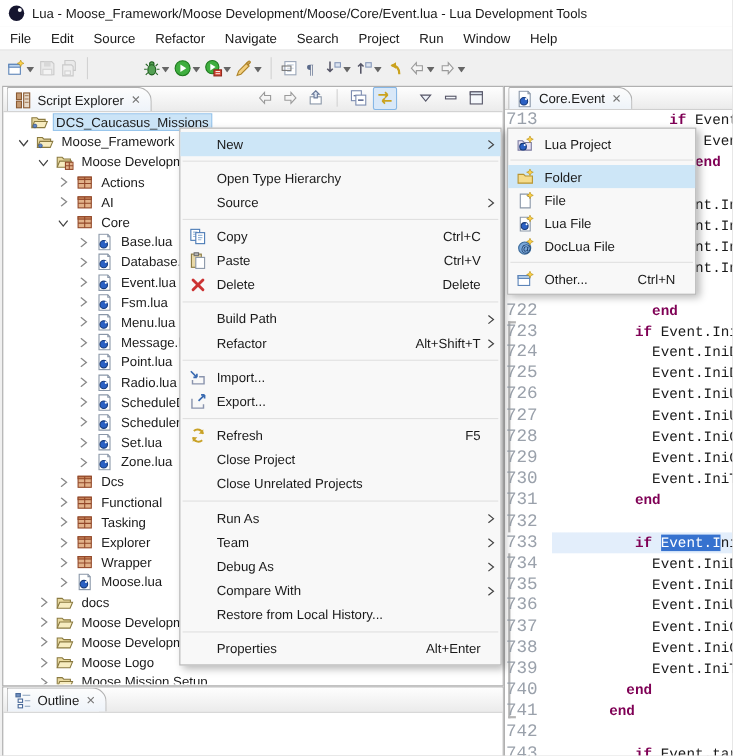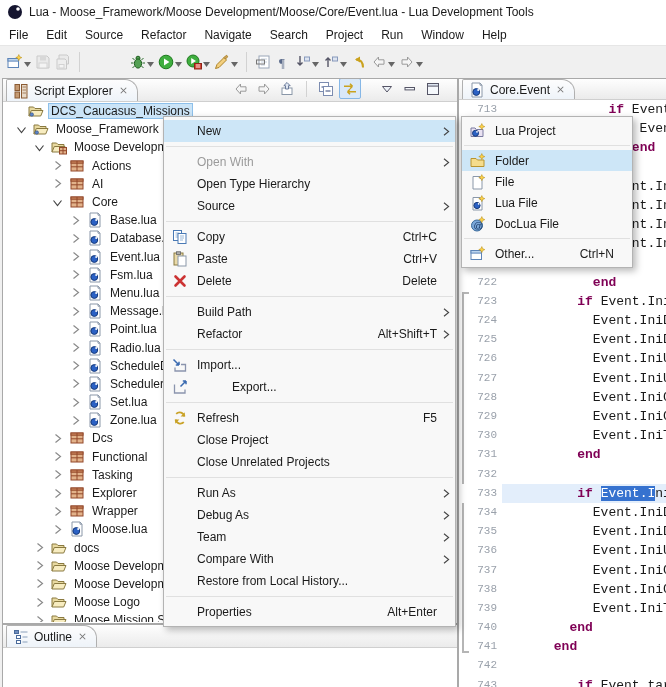--- a/index.html
+++ b/index.html
@@ -21,21 +21,21 @@
   .tbtn{display:flex;align-items:center;height:24px;padding:0 2px;border-radius:2px}
   .tbtn.disabled{opacity:.45}
   .dd svg{width:7px;height:5px;margin-left:1px}
   .tsep{width:1px;height:20px;background:#d2d2d2;margin:0 6px}
   .tspace{width:42px}
 
   
   .panel{position:absolute;background:#fff;border:1px solid #a9a9a9;overflow:hidden}
   .phead{position:absolute;left:0;top:0;right:0;height:22px;
          background:linear-gradient(#fefefe,#ebebeb);border-bottom:1px solid #cfcfcf;
-         display:flex;align-items:flex-end}
+         display:flex;}
   .ptab{display:flex;align-items:center;gap:5px;height:21px;padding:0 8px 0 6px;margin-left:3px;
         background:linear-gradient(#fdfdfd,#eef3f9);border:1px solid #b0b0b0;border-bottom:none;
         border-radius:2px 13px 0 0;font-size:12px;white-space:nowrap}
   .ptab .close svg{width:11px;height:11px}
   .ptools{margin-left:auto;display:flex;align-items:center;gap:3px;padding-right:14px;padding-bottom:2px}
   .ptools .pbtn{display:flex;align-items:center;justify-content:center;width:20px;height:19px;border-radius:2px}
   .ptools .pbtn.toggled{background:#d9e8f8;border:1px solid #86b7e6}
   .ptools .gap{width:10px}
 
   
@@ -45,21 +45,21 @@
   .trow .arr svg{width:9px;height:9px}
   .trow .ic{margin-right:5px}
   .tlabel{padding:0 2px}
   .tlabel.sel{background:#cbe4f7;outline:1px solid #8ec0ea}
 
   
   .codebody{position:absolute;left:1px;top:21px;right:0;bottom:0;background:#fff;
             font-family:"Liberation Mono",monospace;font-size:13px}
   .cl{position:relative;height:19.2px;line-height:19.2px;padding-left:47px;white-space:pre}
   .cl.cur{background:linear-gradient(to right,#fff 42px,#e3eefb 42px)}
-  .ln{position:absolute;left:0;top:0;width:37px;text-align:right;color:#9aa1ab;font-size:11px}
+  .ln{position:absolute;left:0;top:0;width:37px;text-align:left;color:#9aa1ab;font-size:16px}
   .k{color:#7f0055;font-weight:bold}
   .s{background:#3672cf;color:#fff}
   .foldbar{position:absolute;left:2px;width:5px;border-left:2px solid #b5b5b5;
            border-top:2px solid #b5b5b5;border-bottom:2px solid #b5b5b5}
 
   
   .menu{position:absolute;background:#f8f8f8;border:1px solid #b3b3b3;
         box-shadow:3px 3px 7px rgba(0,0,0,.28);padding:3px 0;font-size:12px}
   .mi{display:flex;align-items:center;height:22px;padding:0 5px 0 4px}
   .mi .mic{width:24px;flex:0 0 24px;display:flex;justify-content:center}
@@ -860,30 +860,20 @@
         <span class="mic"></span>
         <span class="ml">New</span>
         <span class="ma"></span>
         <span class="msub">
           <svg viewBox="0 0 7 9">
             <path d="M1 0.8l4.6 3.7L1 8.2" fill="none" stroke="#444" stroke-width="1.1"></path>
           </svg>
         </span>
       </div>
       <div class="msep"></div>
-      <div class="mi dis" style="height: 22px;">
-        <span class="mic"></span>
-        <span class="ml">Open With</span>
-        <span class="ma"></span>
-        <span class="msub">
-          <svg viewBox="0 0 7 9">
-            <path d="M1 0.8l4.6 3.7L1 8.2" fill="none" stroke="#444" stroke-width="1.1"></path>
-          </svg>
-        </span>
-      </div>
       <div class="mi" style="height: 22px; justify-content: flex-end;">
         <span class="mic"></span>
         <span class="ml">Open Type Hierarchy</span>
         <span class="ma"></span>
         <span class="msub"></span>
       </div>
       <div class="mi" style="height: 22px;">
         <span class="mic"></span>
         <span class="ml">Source</span>
         <span class="ma"></span>
@@ -963,21 +953,21 @@
             <svg viewBox="0 0 16 16">
               <path d="M1.5 2.5l5.5 5.5M7 8V4.8M7 8H3.8" stroke="#3a6ab0" fill="none" stroke-width="1.5"></path>
               <path d="M3 10.5V14h10.5V7.5H9" fill="none" stroke="#8a94ad" stroke-width="1.3"></path>
             </svg>
           </span>
         </span>
         <span class="ml">Import...</span>
         <span class="ma"></span>
         <span class="msub"></span>
       </div>
-      <div class="mi" style="height: 22px; gap: 35px;">
+      <div class="mi" style="height: 22px;">
         <span class="mic">
           <span class="ic">
             <svg viewBox="0 0 16 16">
               <path d="M8.5 7.5L14 2M14 2v3.2M14 2h-3.2" stroke="#3a6ab0" fill="none" stroke-width="1.5"></path>
               <path d="M2.5 5.5V14H13v-3.5" fill="none" stroke="#8a94ad" stroke-width="1.3"></path>
             </svg>
           </span>
         </span>
         <span class="ml">Export...</span>
         <span class="ma"></span>
@@ -1016,31 +1006,31 @@
         <span class="ml">Run As</span>
         <span class="ma"></span>
         <span class="msub">
           <svg viewBox="0 0 7 9">
             <path d="M1 0.8l4.6 3.7L1 8.2" fill="none" stroke="#444" stroke-width="1.1"></path>
           </svg>
         </span>
       </div>
       <div class="mi" style="height: 22px;">
         <span class="mic"></span>
-        <span class="ml">Debug As</span>
+        <span class="ml">Team</span>
         <span class="ma"></span>
         <span class="msub">
           <svg viewBox="0 0 7 9">
             <path d="M1 0.8l4.6 3.7L1 8.2" fill="none" stroke="#444" stroke-width="1.1"></path>
           </svg>
         </span>
       </div>
       <div class="mi" style="height: 22px;">
         <span class="mic"></span>
-        <span class="ml">Team</span>
+        <span class="ml">Debug As</span>
         <span class="ma"></span>
         <span class="msub">
           <svg viewBox="0 0 7 9">
             <path d="M1 0.8l4.6 3.7L1 8.2" fill="none" stroke="#444" stroke-width="1.1"></path>
           </svg>
         </span>
       </div>
       <div class="mi" style="height: 22px;">
         <span class="mic"></span>
         <span class="ml">Compare With</span>

